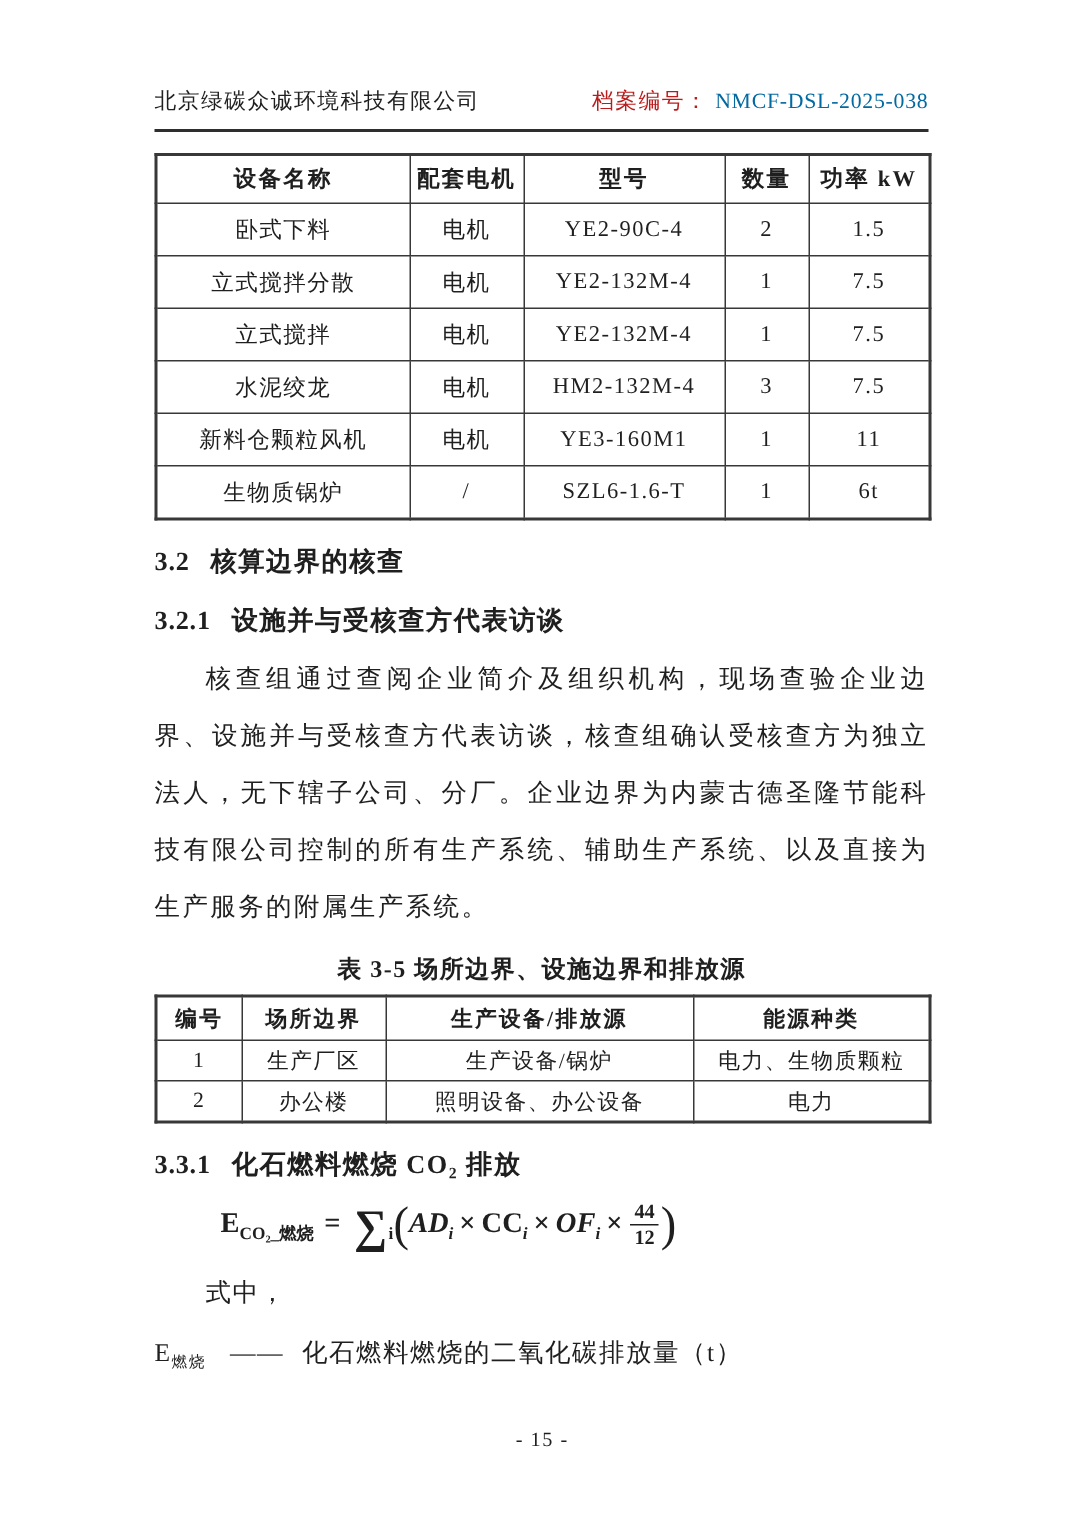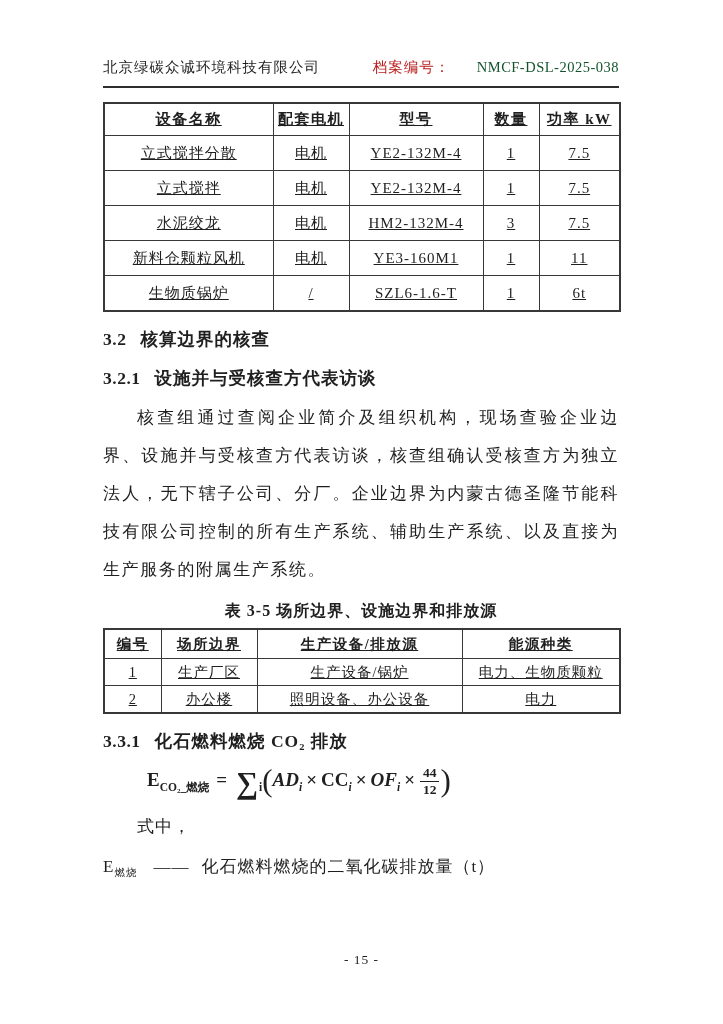--- a/index.html
+++ b/index.html
@@ -9,25 +9,25 @@
     font-family:"Liberation Serif","DejaVu Serif",serif;
   }
   .content{position:absolute;left:103px;top:0;width:516px;}
 
   
   .doc-header{
     display:flex;justify-content:space-between;align-items:flex-end;
     padding-top:58px;padding-bottom:9px;border-bottom:2px solid #2e2e2e;
     font-size:14.5px;letter-spacing:1px;
   }
-  .archive-no{letter-spacing:.5px;color:#14532d;margin-left:22px;}
+  .archive-no{letter-spacing:.5px;color:#0369a1;}
 
   
   table{width:100%;border-collapse:collapse;table-layout:fixed;}
-  .tbl{border:2px solid #383838;text-decoration:underline;}
+  .tbl{border:2px solid #383838;}
   .tbl th,.tbl td{border:1px solid #383838;text-align:center;vertical-align:middle;
     overflow:hidden;white-space:nowrap;}
   .equip{margin-top:14px;font-size:15px;}
   .equip th{font-weight:bold;height:29px;letter-spacing:1.5px;}
   .equip td{height:32px;letter-spacing:1px;}
   .bnd{margin-top:6px;font-size:14.5px;border-radius:10px;}
   .bnd th{font-weight:bold;height:26px;letter-spacing:1.5px;}
   .bnd td{height:24px;letter-spacing:1px;}
 
   
@@ -86,20 +86,27 @@
       <tr>
         <th>设备名称</th>
         <th>配套电机</th>
         <th>型号</th>
         <th>数量</th>
         <th>功率 kW</th>
       </tr>
     </thead>
     <tbody>
         <tr>
+          <td>卧式下料</td>
+          <td>电机</td>
+          <td>YE2-90C-4</td>
+          <td>2</td>
+          <td>1.5</td>
+        </tr>
+        <tr>
           <td>立式搅拌分散</td>
           <td>电机</td>
           <td>YE2-132M-4</td>
           <td>1</td>
           <td>7.5</td>
         </tr>
         <tr>
           <td>立式搅拌</td>
           <td>电机</td>
           <td>YE2-132M-4</td>

